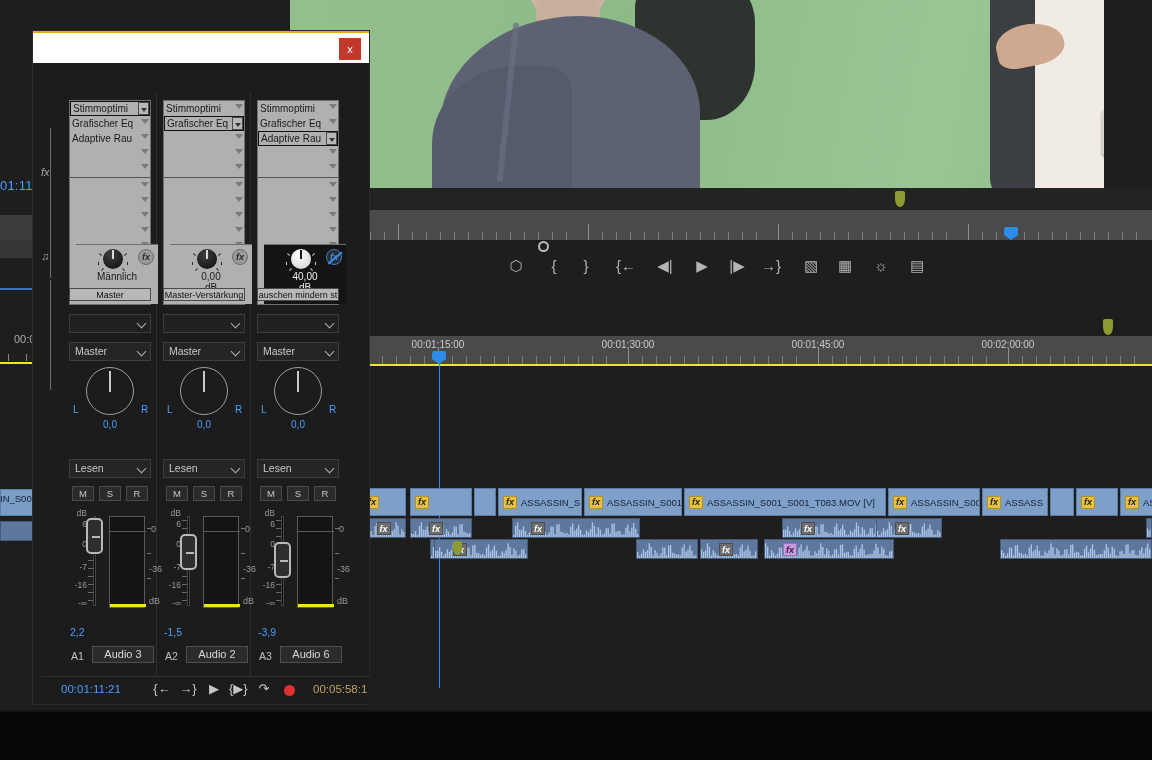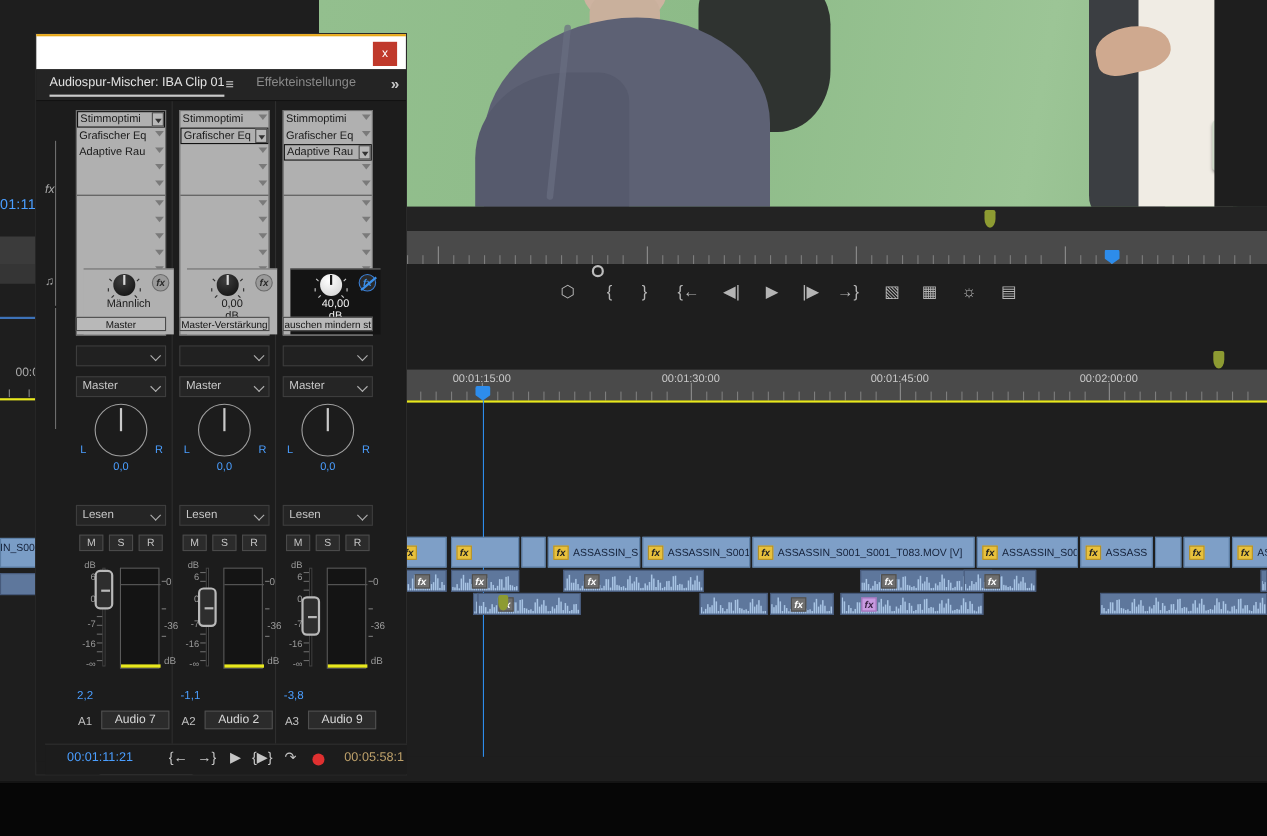--- a/index.html
+++ b/index.html
@@ -979,26 +979,20 @@
             </svg>
           </div>
         </div>
     </div>
 
     <div class="mixer">
       <div class="mx-titlebar">
         <div class="mx-close">x</div>
       </div>
 
-      <div class="mx-tabs">
-        <div class="mx-tab active" style="left:12px;">Audiospur-Mischer: IBA Clip 01</div>
-        <div class="mx-menu-ic" style="left:172px; top:6px;">≡</div>
-        <div class="mx-tab inactive" style="left:200px;">Effekteinstellunge</div>
-        <div class="mx-more">»</div>
-      </div>
 
       <div class="mx-body">
 
         <div class="rail">
           <div class="ln"></div>
             <div class="ln2"></div>
           <div class="lbl" style="top:38px;">fx</div>
           <div class="lbl" style="top:122px; font-style:normal;">♫</div>
         </div>
 
@@ -1109,21 +1103,21 @@
                 </div>
                 <div class="meterTickR" style="left:84px;top:20px;"></div>
                 <div class="meterTickR" style="left:84px;top:45px;"></div>
                 <div class="meterTickR" style="left:84px;top:70px;"></div>
                 <div class="meterScale" style="left:88px;top:16px;">0</div>
                 <div class="meterScale" style="left:86px;top:56px;">-36</div>
                 <div class="meterScale" style="left:86px;top:88px;">dB</div>
               </div>
               <div class="gainval" style="left:-25px;top:534px;text-align:left;padding-left:32px;">2,2</div>
               <div class="tracknum" style="left:8px;top:558px;">A1</div>
-              <div class="trackname" style="left:29px;top:554px;width:62px;">Audio 7</div>
+              <div class="trackname" style="left:29px;top:554px;width:62px;">Audio 3</div>
             </div>
             <div class="strip sep" style="left: 124px;">
               <div class="fxbox">
                 <div class="fxslot">
                   <span>Stimmoptimi</span>
                   <span class="cap"></span>
                 </div>
                 <div class="fxslot sel">
                   <span>Grafischer Eq</span>
                   <span class="cap-box"></span>
@@ -1223,21 +1217,21 @@
                   <div class="sep" style="top:14px"></div>
                   <div class="yel"></div>
                 </div>
                 <div class="meterTickR" style="left:84px;top:20px;"></div>
                 <div class="meterTickR" style="left:84px;top:45px;"></div>
                 <div class="meterTickR" style="left:84px;top:70px;"></div>
                 <div class="meterScale" style="left:88px;top:16px;">0</div>
                 <div class="meterScale" style="left:86px;top:56px;">-36</div>
                 <div class="meterScale" style="left:86px;top:88px;">dB</div>
               </div>
-              <div class="gainval" style="left:-25px;top:534px;text-align:left;padding-left:32px;">-1,1</div>
+              <div class="gainval" style="left:-25px;top:534px;text-align:left;padding-left:32px;">-1,5</div>
               <div class="tracknum" style="left:8px;top:558px;">A2</div>
               <div class="trackname" style="left:29px;top:554px;width:62px;">Audio 2</div>
             </div>
             <div class="strip" style="left: 218px;">
               <div class="fxbox">
                 <div class="fxslot">
                   <span>Stimmoptimi</span>
                   <span class="cap"></span>
                 </div>
                 <div class="fxslot">
@@ -1339,23 +1333,23 @@
                   <div class="sep" style="top:14px"></div>
                   <div class="yel"></div>
                 </div>
                 <div class="meterTickR" style="left:84px;top:20px;"></div>
                 <div class="meterTickR" style="left:84px;top:45px;"></div>
                 <div class="meterTickR" style="left:84px;top:70px;"></div>
                 <div class="meterScale" style="left:88px;top:16px;">0</div>
                 <div class="meterScale" style="left:86px;top:56px;">-36</div>
                 <div class="meterScale" style="left:86px;top:88px;">dB</div>
               </div>
-              <div class="gainval" style="left:-25px;top:534px;text-align:left;padding-left:32px;">-3,8</div>
+              <div class="gainval" style="left:-25px;top:534px;text-align:left;padding-left:32px;">-3,9</div>
               <div class="tracknum" style="left:8px;top:558px;">A3</div>
-              <div class="trackname" style="left:29px;top:554px;width:62px;">Audio 9</div>
+              <div class="trackname" style="left:29px;top:554px;width:62px;">Audio 6</div>
             </div>
           </div>
       </div>
 
       <div class="mx-scroll">
         <div class="thumb"></div>
       </div>
     </div>
 
     <div class="mx-foot">

